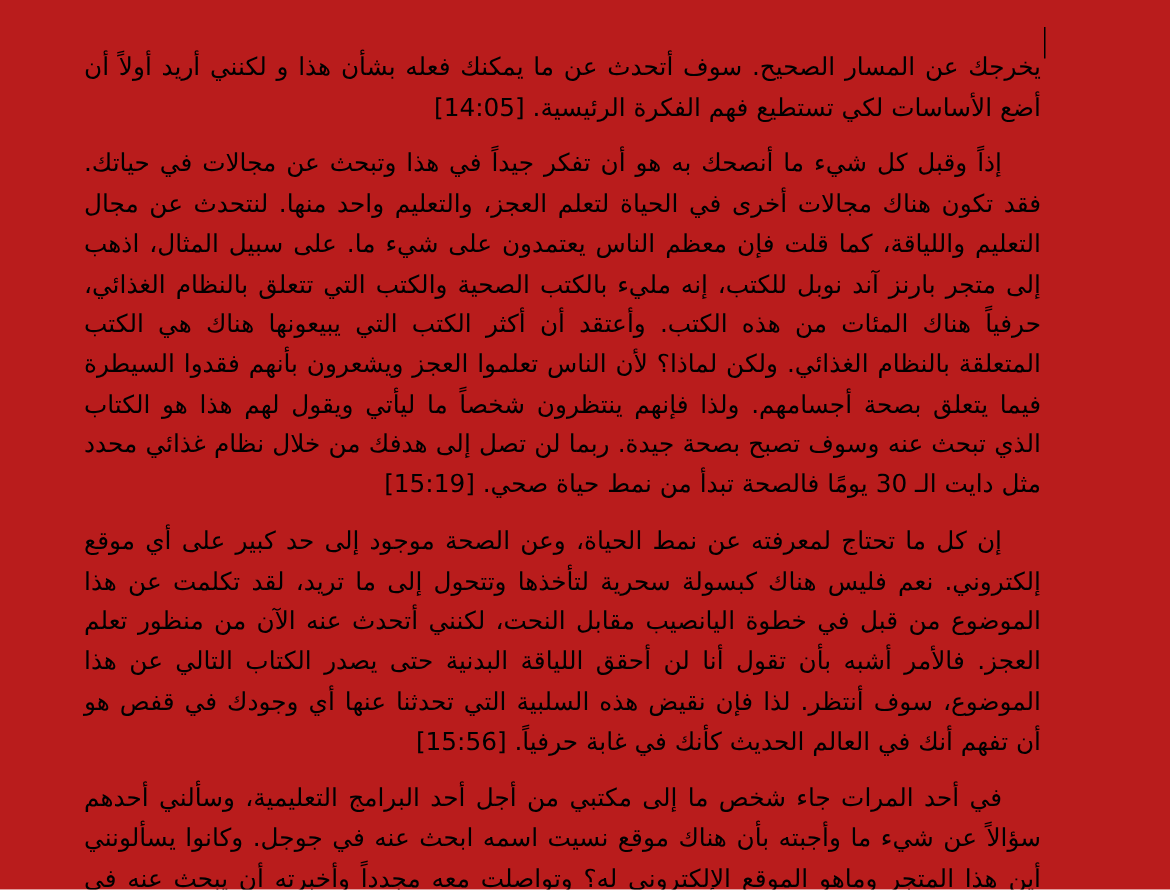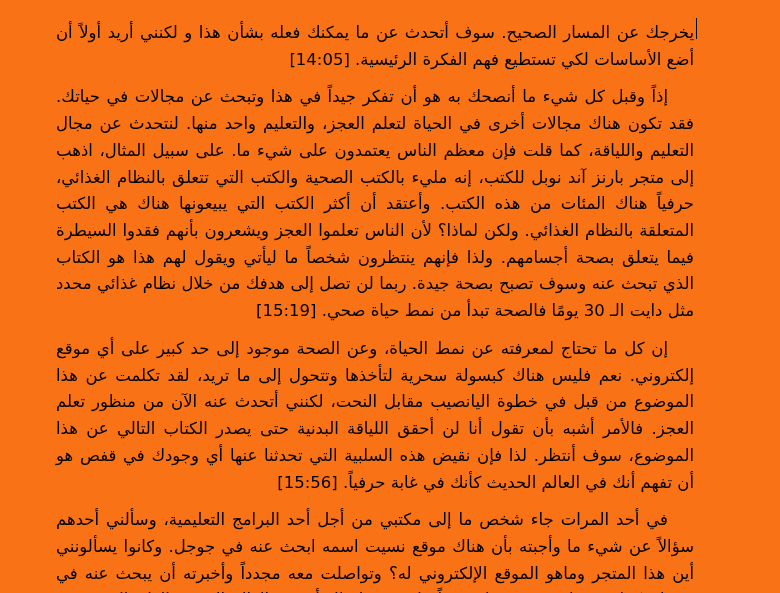--- a/index.html
+++ b/index.html
@@ -10,23 +10,23 @@
   body {
     width: 780px;
     height: 593px;
     overflow: hidden;
     font-family: "DejaVu Sans", "Liberation Sans", sans-serif;
   }
   .page {
     position: relative;
     width: 780px;
     height: 593px;
-    background: #f97316;
+    background: #b91c1c;
     box-sizing: border-box;
-    padding: 20px 86px 0 56px;
+    padding: 32px 86px 0 56px;
   }
   .doc-body {
     direction: rtl;
     text-align: justify;
     text-justify: inter-word;
     color: #000000;
     font-size: 16.5px;
     line-height: 1.62;
   }
   .para {

